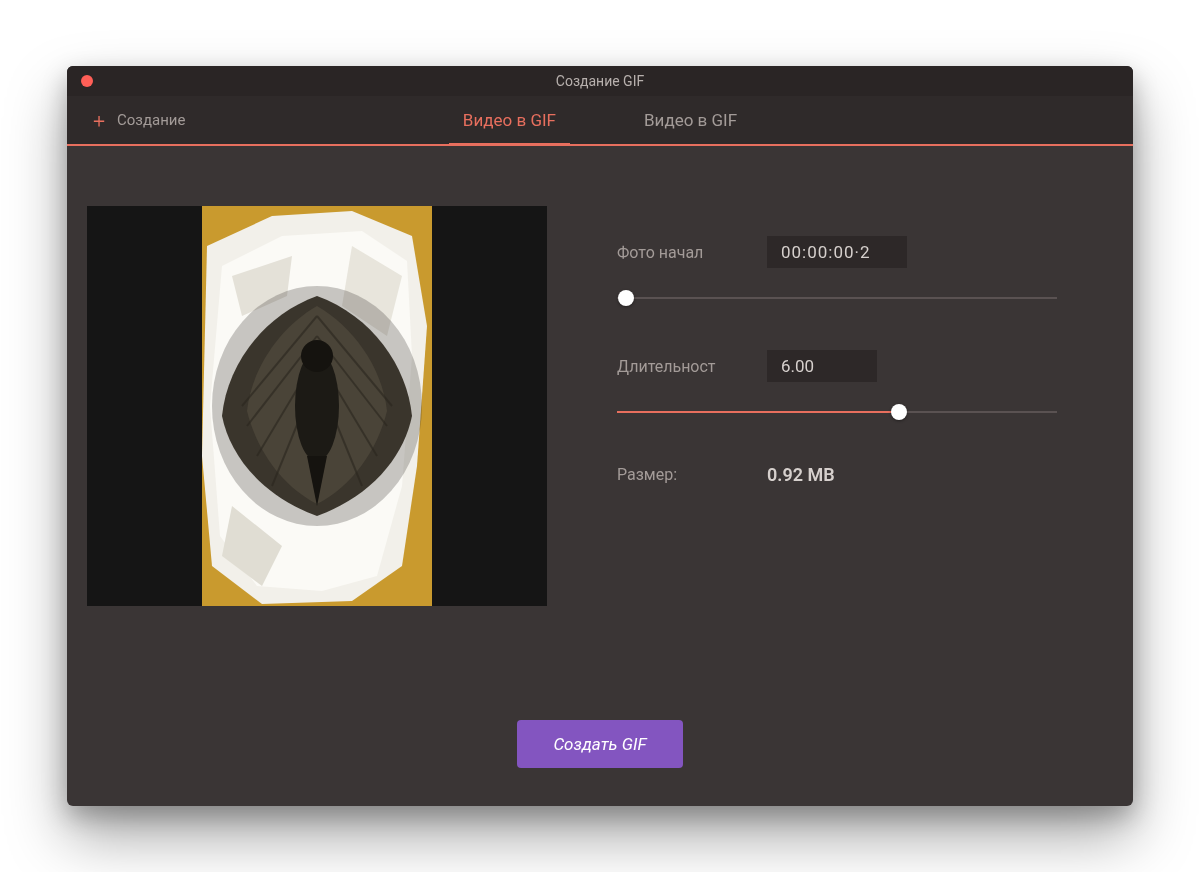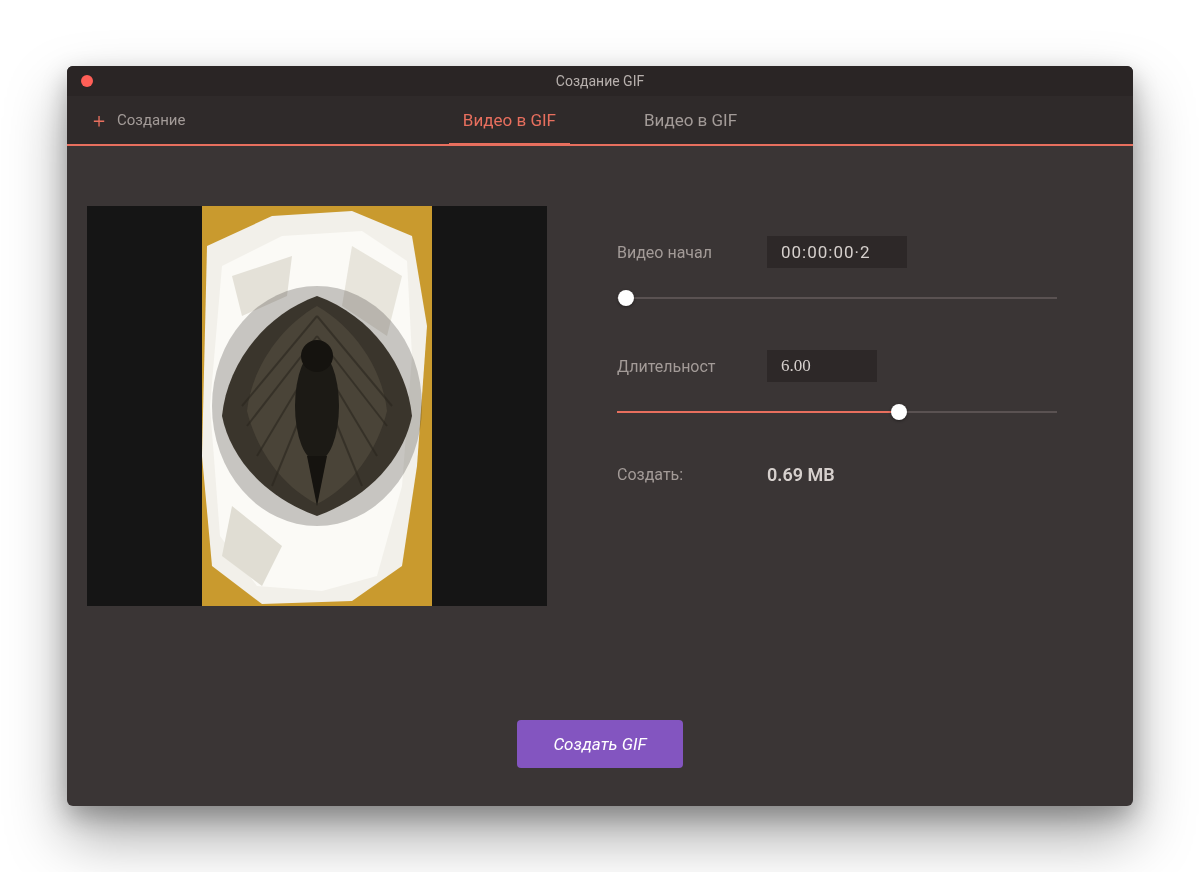--- a/index.html
+++ b/index.html
@@ -115,21 +115,21 @@
   }
   .value-box{
     background:var(--input-bg);
     color:#d6d0cd;
     font-size:17px;
     padding:6px 14px;
     min-width:140px;
     font-variant-numeric:tabular-nums;
     letter-spacing:1px;
   }
-  .value-box.duration{letter-spacing:0;min-width:110px;font-family:Liberation Serif, serif;}
+  .value-box.duration{letter-spacing:0;min-width:110px;}
   .slider-row{padding-left:0;}
   .slider{
     position:relative;
     height:16px;
     width:440px;
   }
   .track{
     position:absolute;left:0;right:0;top:50%;transform:translateY(-50%);
     height:2px;background:var(--track);
   }
@@ -219,21 +219,21 @@
         <circle cx="115" cy="150" r="16" fill="#15130f"></circle>
 
         <path d="M105 250 L115 300 L125 250 Z" fill="#15130f"></path>
       </svg>
     </div>
 
     <div class="controls">
 
       <div>
         <div class="row">
-          <div class="label">Видео начал</div>
+          <div class="label">Фото начал</div>
           <div class="value-box">00:00:00·2</div>
         </div>
         <div class="row slider-row" style="margin-top:22px;">
           <div class="slider">
             <div class="track"></div>
             <div class="thumb" id="thumb-start" style="left: 2%;"></div>
           </div>
         </div>
       </div>
 
@@ -245,22 +245,22 @@
         <div class="row slider-row" style="margin-top:22px;">
           <div class="slider">
             <div class="track"></div>
             <div class="fill" id="fill-dur" style="width: 64%;"></div>
             <div class="thumb" id="thumb-dur" style="left: 64%;"></div>
           </div>
         </div>
       </div>
 
       <div class="row">
-        <div class="label">Создать:</div>
-        <div class="size-val">0.69 MB</div>
+        <div class="label">Размер:</div>
+        <div class="size-val">0.92 MB</div>
       </div>
 
     </div>
   </div>
 
   <div class="footer">
     <button class="create-btn">Создать GIF</button>
   </div>
 
 </div>

